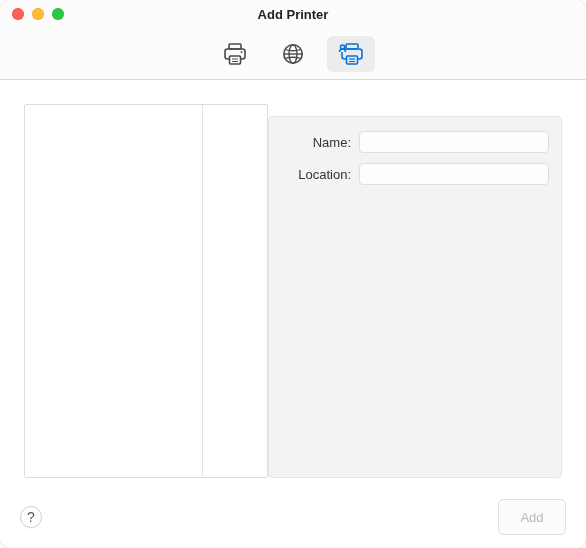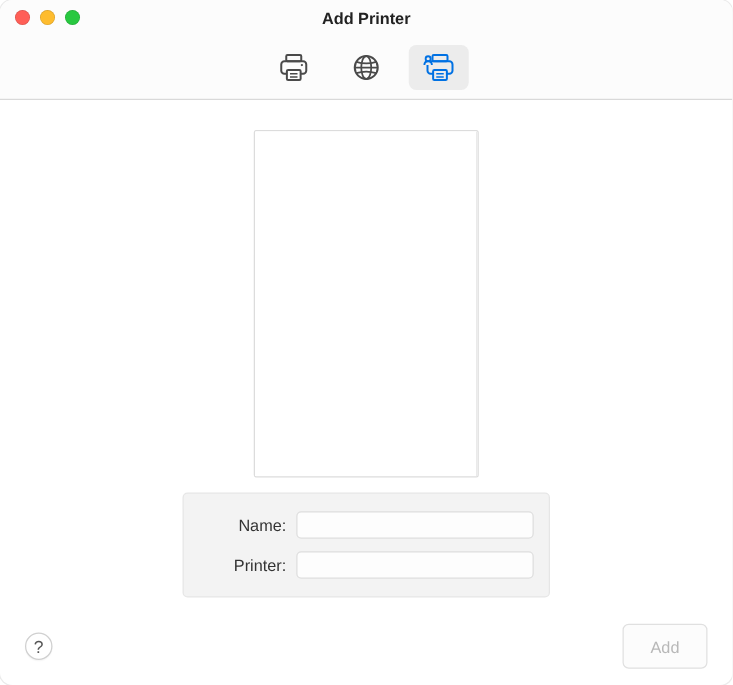--- a/index.html
+++ b/index.html
@@ -73,23 +73,21 @@
       justify-content: center;
       cursor: pointer;
     }
     .toolbar-btn.selected {
       background: #ececec;
     }
     .toolbar-btn svg { display: block; }
     .content {
       flex: 1;
       display: flex;
-      flex-direction: column;
       padding: 24px 24px 16px 24px;
-      align-items: center;
     }
     .list-area {
       flex: 1;
       display: flex;
       border: 1px solid #dcdcdc;
       border-radius: 2px;
       background: #fff;
       overflow: hidden;
       min-height: 220px;
     }
@@ -254,21 +252,21 @@
       <div class="list-left"></div>
       <div class="list-right"></div>
     </div>
 
     <div class="form-area">
       <div class="form-row">
         <div class="form-label">Name:</div>
         <input class="form-input" type="text" value="" style="">
       </div>
       <div class="form-row">
-        <div class="form-label">Printer:</div>
+        <div class="form-label">Location:</div>
         <input class="form-input" type="text" value="" style="">
       </div>
     </div>
   </div>
 
   <div class="footer">
     <div class="help-btn">
       <span>?</span>
     </div>
     <div class="add-btn">

